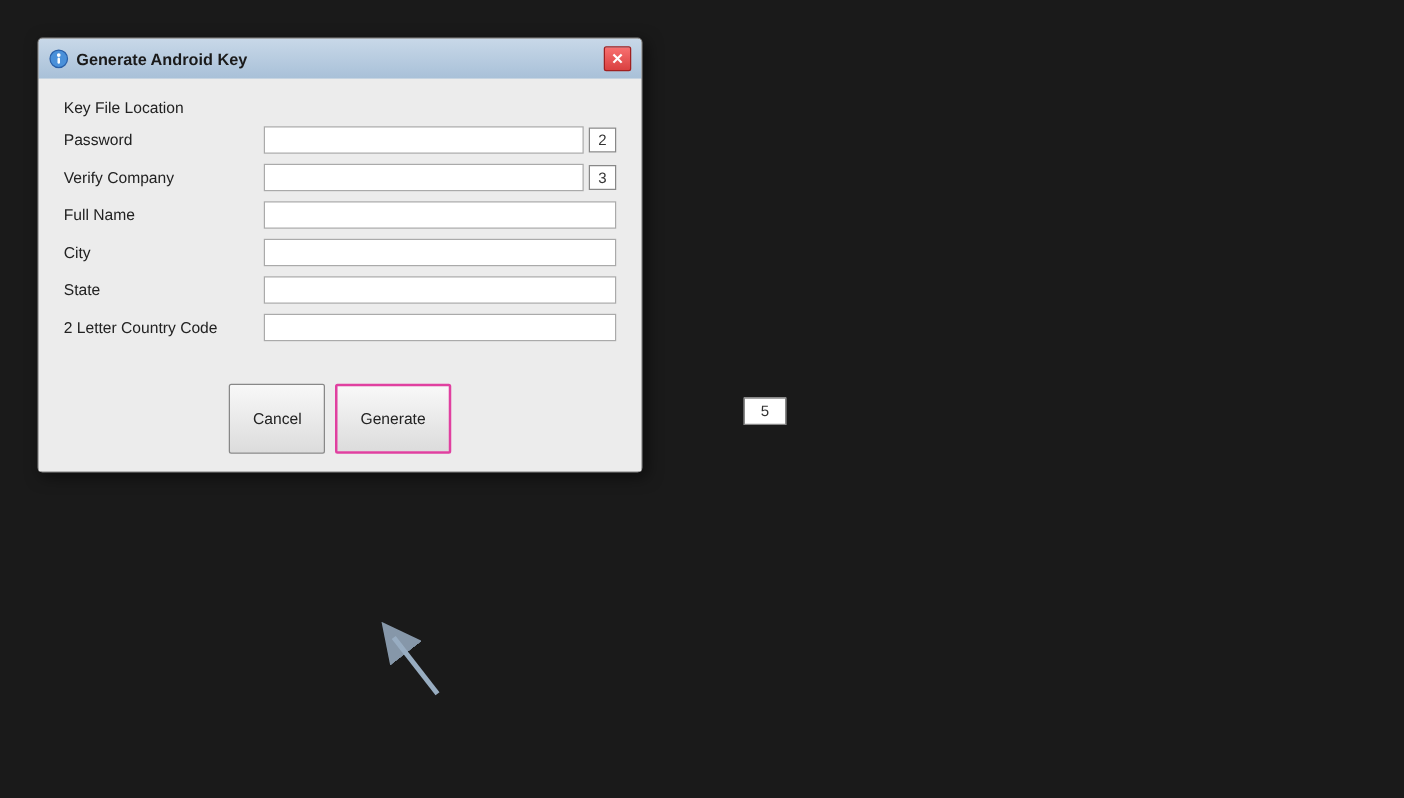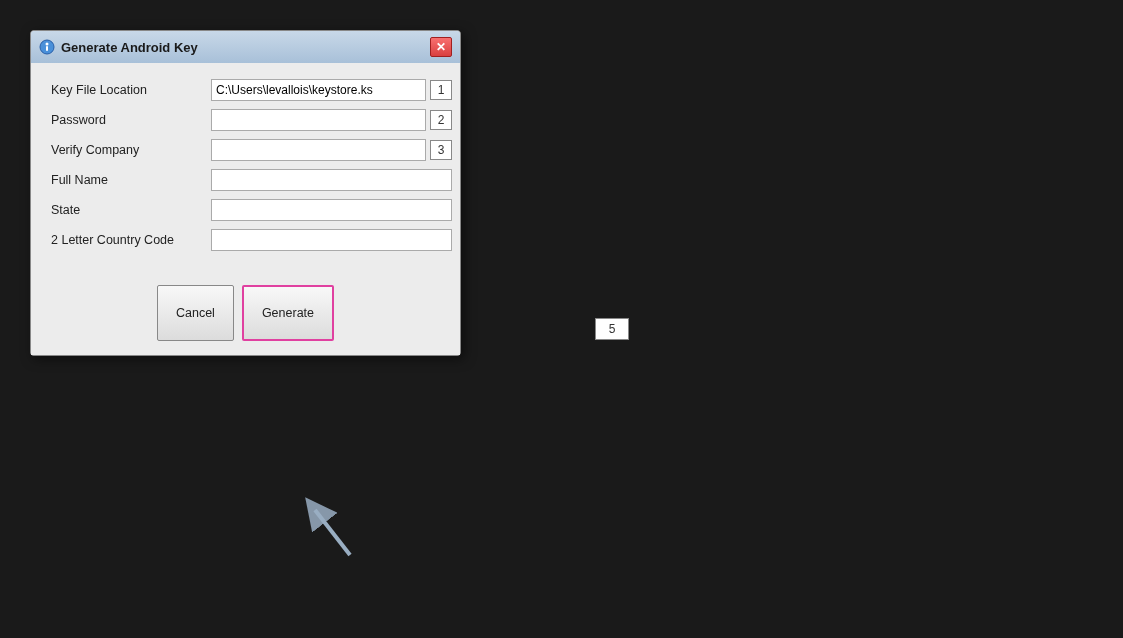--- a/index.html
+++ b/index.html
@@ -11,21 +11,21 @@
       font-family: 'Segoe UI', Tahoma, Geneva, Verdana, sans-serif;
       font-size: 13px;
       overflow: hidden;
       position: relative;
     }
 
     .dialog-container {
       position: absolute;
       top: 30px;
       left: 30px;
-      width: 431px;
+      width: 484px;
       background: #f0f0f0;
       border: 1px solid #888;
       border-radius: 4px;
       box-shadow: 3px 3px 12px rgba(0,0,0,0.5);
     }
 
     .title-bar {
       background: linear-gradient(to bottom, #c8d8e8 0%, #a8c0d8 100%);
       padding: 6px 8px;
       display: flex;
@@ -68,21 +68,21 @@
       cursor: pointer;
       display: flex;
       align-items: center;
       justify-content: center;
       color: white;
       font-weight: bold;
       font-size: 12px;
     }
 
     .dialog-body {
-      padding: 16px 8px 16px 20px;
+      padding: 16px 20px 16px 20px;
       background: #ececec;
     }
 
     .form-row {
       display: flex;
       align-items: center;
       margin-bottom: 8px;
     }
 
     .form-label {
@@ -183,24 +183,20 @@
       </div>
       <span class="title-text">Generate Android Key</span>
     </div>
     <div class="close-btn">✕</div>
   </div>
 
   <div class="dialog-body">
 
     <div class="form-row">
       <div class="form-label">Key File Location</div>
-      <div class="form-input-wrapper">
-        <input class="form-input" type="text" value="C:\Users\levallois\keystore.ks" style="">
-        <div class="numbered-badge">1</div>
-      </div>
     </div>
 
     <div class="form-row">
       <div class="form-label">Password</div>
       <div class="form-input-wrapper">
         <input class="form-input" type="password" value="" style="">
         <div class="numbered-badge">2</div>
       </div>
     </div>
 
@@ -215,20 +211,26 @@
 
     <div class="form-row">
       <div class="form-label">Full Name</div>
       <div class="form-input-wrapper">
         <input class="form-input" type="text" value="" style="">
       </div>
     </div>
 
 
 
+    <div class="form-row">
+      <div class="form-label">City</div>
+      <div class="form-input-wrapper">
+        <input class="form-input" type="text" value="" style="">
+      </div>
+    </div>
 
     <div class="form-row">
       <div class="form-label">State</div>
       <div class="form-input-wrapper">
         <input class="form-input" type="text" value="" style="">
       </div>
     </div>
 
     <div class="form-row">
       <div class="form-label">2 Letter Country Code</div>

